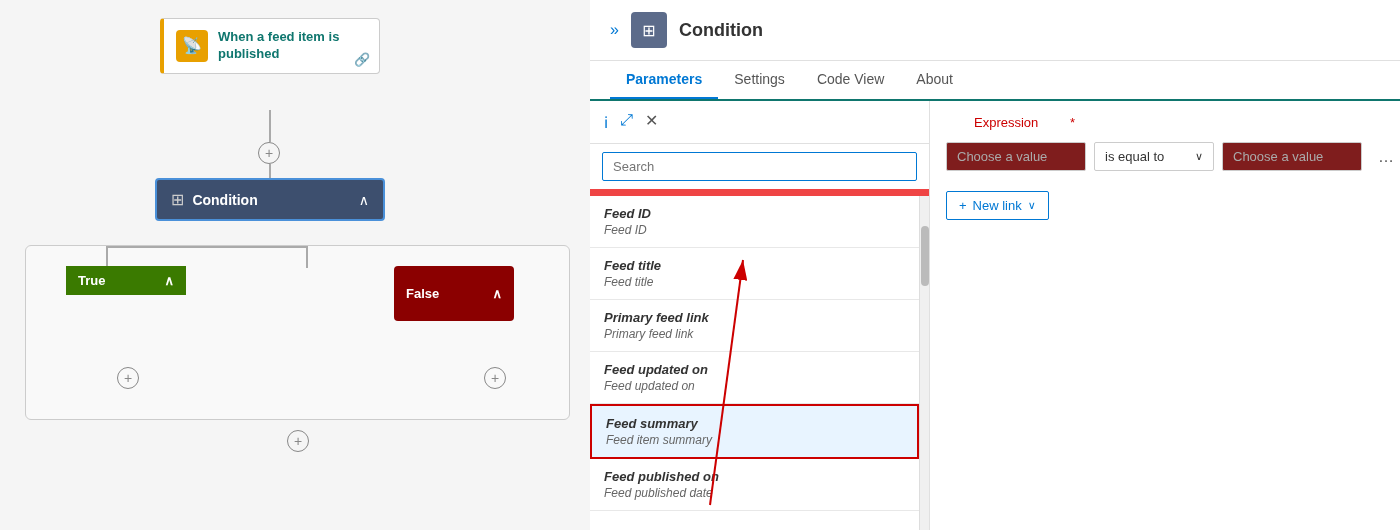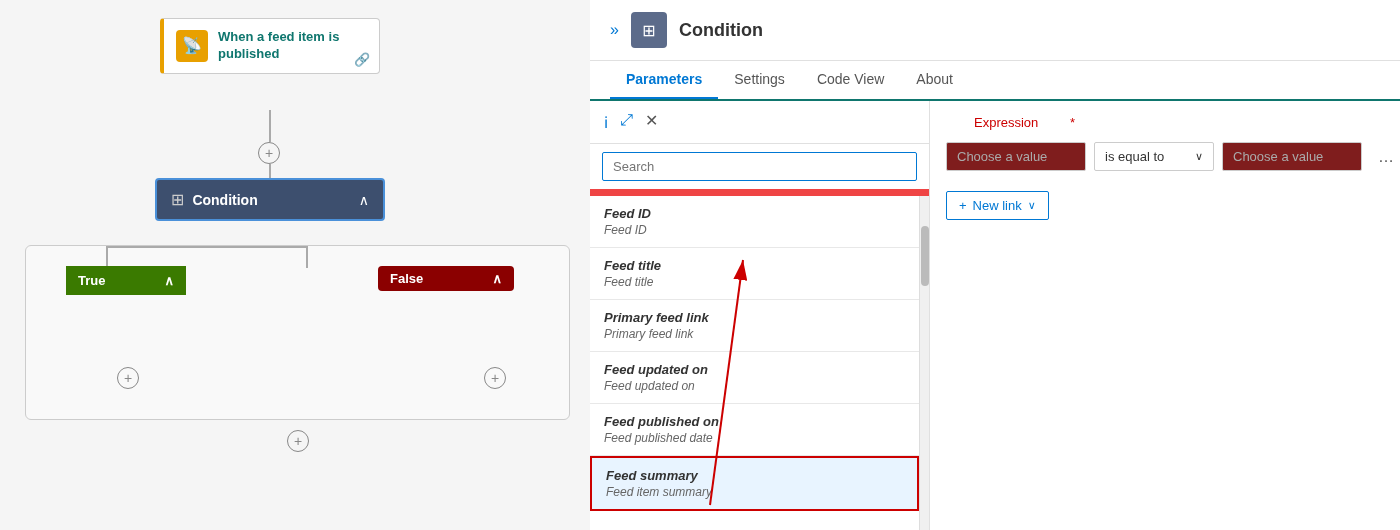--- a/index.html
+++ b/index.html
@@ -145,24 +145,24 @@
       align-items: center;
       justify-content: space-between;
       color: white;
       font-size: 13px;
       font-weight: 600;
     }
     .false-node {
       position: absolute;
       top: 20px;
       right: 55px;
-      width: 136px;
+      width: 120px;
       background: #8b0000;
       border-radius: 4px;
-      padding: 5px 12px;
+      padding: 20px 12px;
       display: flex;
       align-items: center;
       justify-content: space-between;
       color: white;
       font-size: 13px;
       font-weight: 600;
     }
 
     .branch-plus {
       position: absolute;
@@ -528,28 +528,28 @@
           <div class="feed-item">
             <div class="feed-item-name">Primary feed link</div>
             <div class="feed-item-desc">Primary feed link</div>
           </div>
 
           <div class="feed-item">
             <div class="feed-item-name">Feed updated on</div>
             <div class="feed-item-desc">Feed updated on</div>
           </div>
 
+          <div class="feed-item selected-outline" style="background:#e8f4ff;">
+            <div class="feed-item-name">Feed summary</div>
+            <div class="feed-item-desc">Feed item summary</div>
+          </div>
+
           <div class="feed-item">
             <div class="feed-item-name">Feed published on</div>
             <div class="feed-item-desc">Feed published date</div>
-          </div>
-
-          <div class="feed-item selected-outline" style="background:#e8f4ff;">
-            <div class="feed-item-name">Feed summary</div>
-            <div class="feed-item-desc">Feed item summary</div>
           </div>
 
         </div>
         <div class="scrollbar-track">
           <div class="scrollbar-thumb"></div>
         </div>
       </div>
 
     </div>
 

